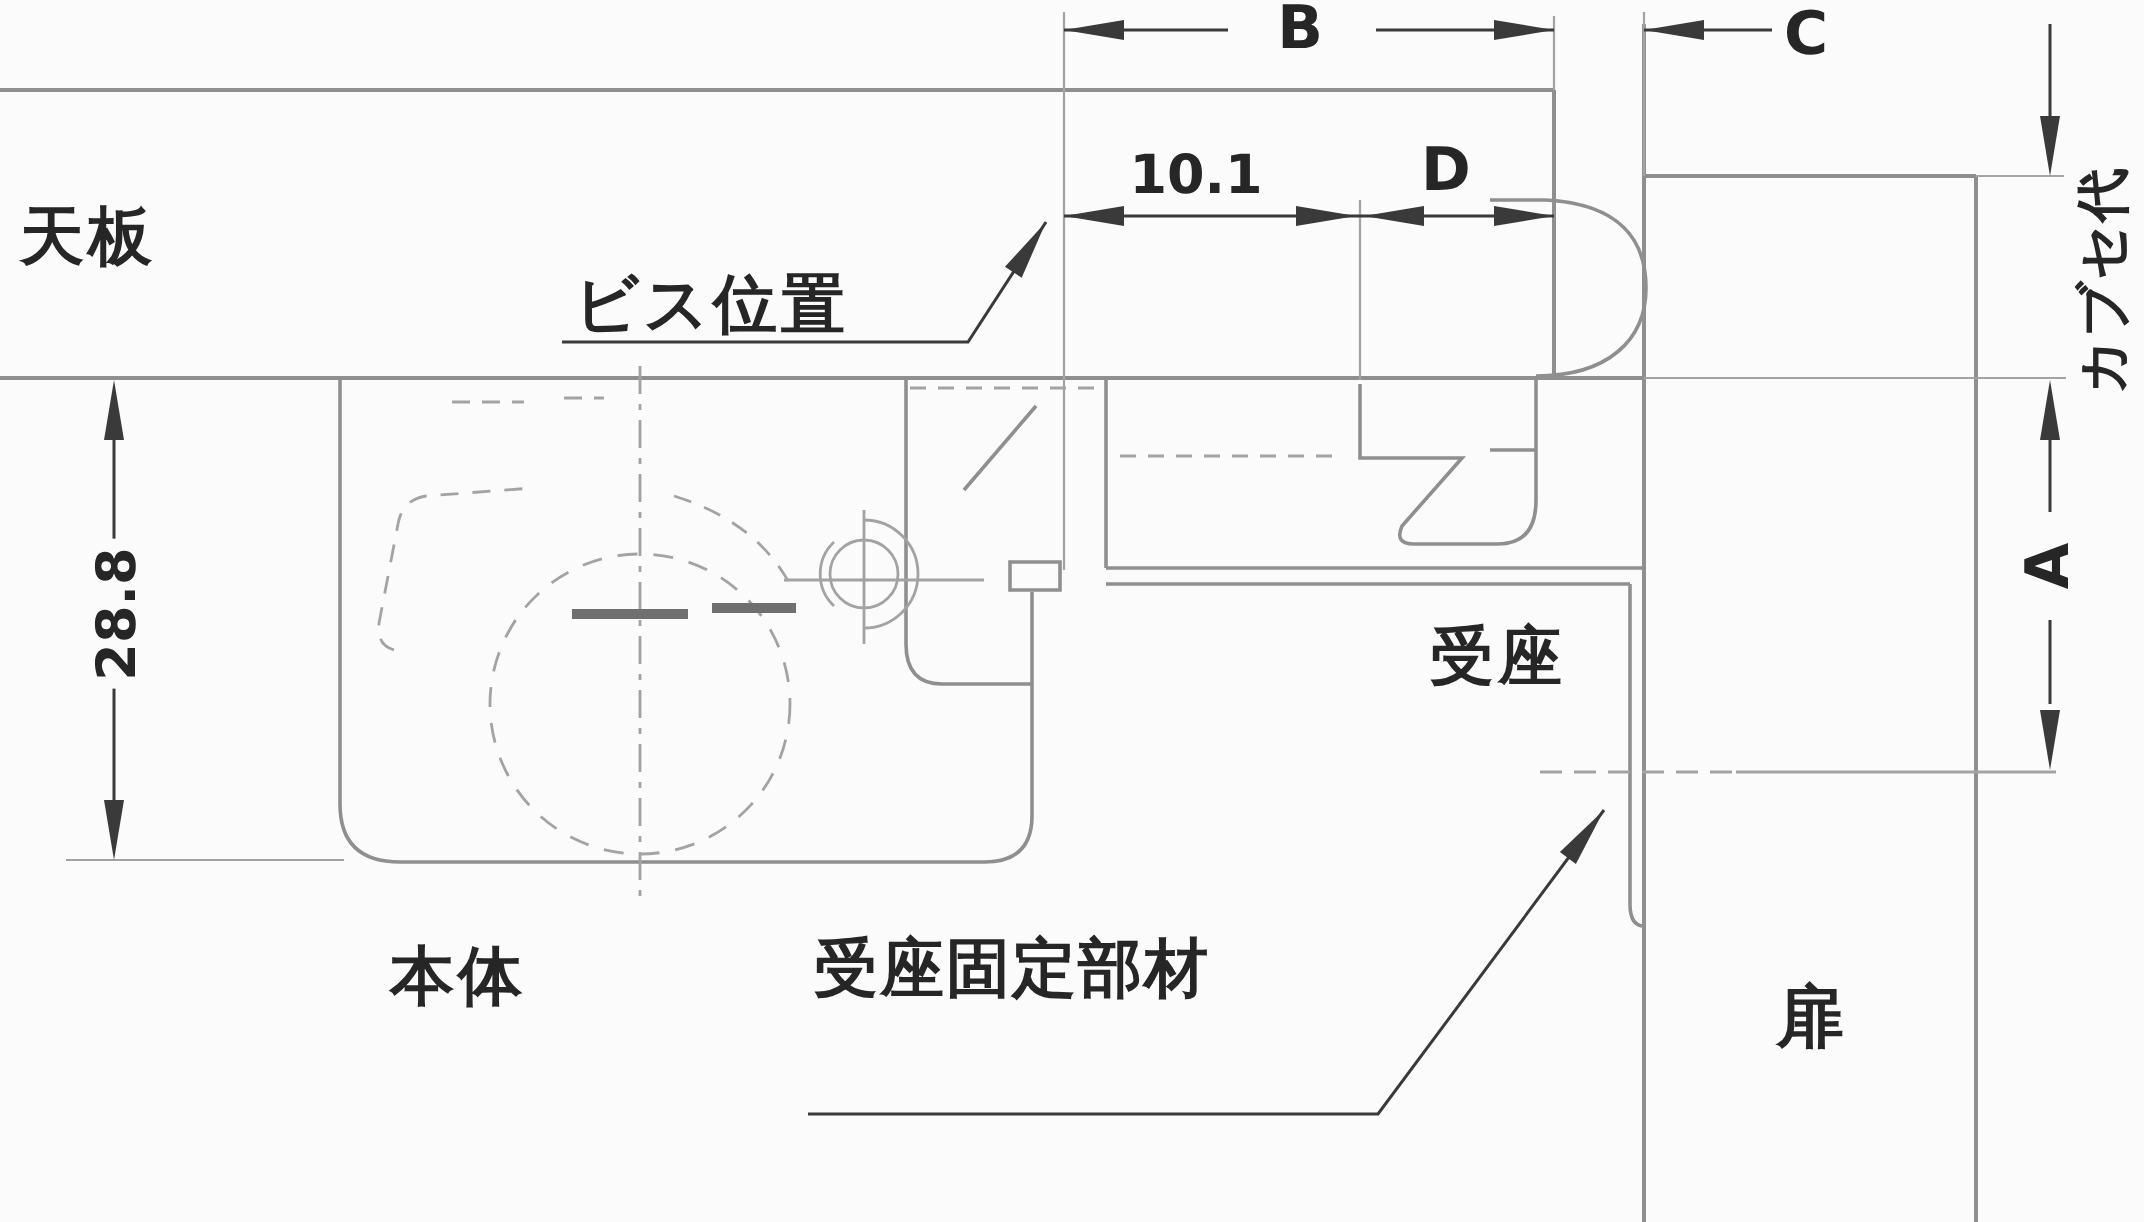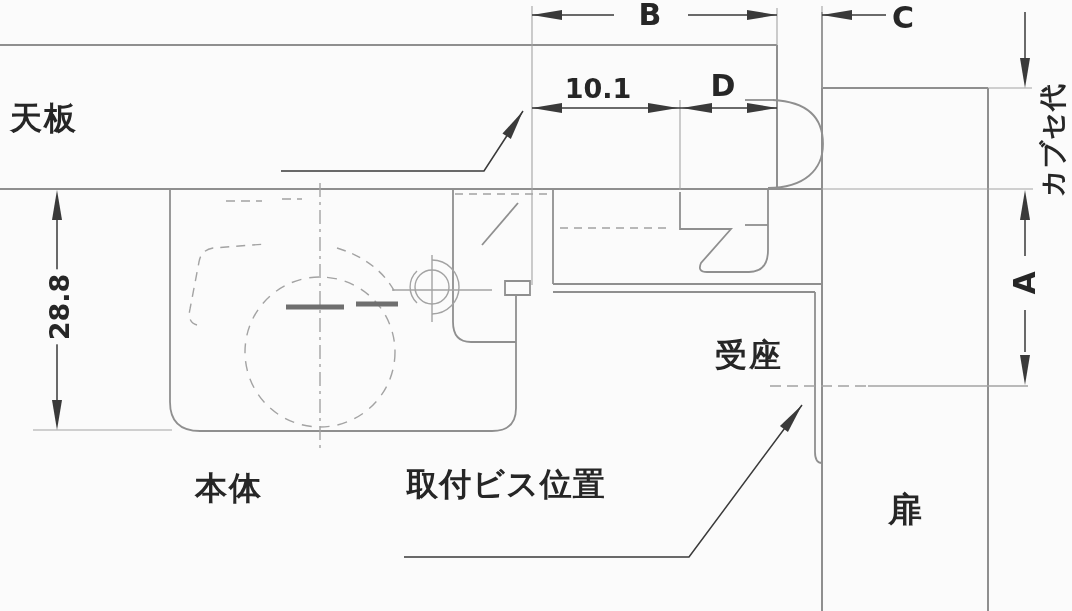--- a/index.html
+++ b/index.html
@@ -126,35 +126,36 @@
       <polygon points="-30,-5 -30,5 0,0" transform="translate(1025,385) rotate(90)"></polygon>
       <polygon points="-30,-5 -30,5 0,0" transform="translate(57,190) rotate(-90)"></polygon>
       <polygon points="-30,-5 -30,5 0,0" transform="translate(57,430) rotate(90)"></polygon>
       <polygon points="-30,-5 -30,5 0,0" transform="translate(523,111) rotate(-57)"></polygon>
       <polygon points="-30,-5 -30,5 0,0" transform="translate(802,405) rotate(-53)"></polygon>
     </g>
   </svg>
 
   <div class="lbl" style="left:10px;top:102px">天板</div>
 
+  <div class="lbl" style="left:287px;top:136px">ビス位置</div>
 
   <div class="lbl center dimletter onLine" style="left:650px;top:15px">B</div>
 
   <div class="lbl center dimnum" style="left:598px;top:88px">10.1</div>
 
   <div class="lbl center dimletter" style="left:723px;top:86px">D</div>
 
   <div class="lbl center dimletter" style="left:903px;top:18px">C</div>
 
   <div class="lbl rot dimnum" style="left:1052px;top:140px;letter-spacing:1px">カブセ代</div>
 
   <div class="lbl rot dimletter onLine" style="left:1025px;top:283px">A</div>
 
   <div class="lbl rot dimnum onLine" style="left:59px;top:307px">28.8</div>
 
-  <div class="lbl center" style="left:749px;top:355px">受座</div>
+  <div class="lbl center" style="left:749px;top:328px">受座</div>
 
   <div class="lbl center" style="left:229px;top:488px">本体</div>
 
-  <div class="lbl center" style="left:506px;top:484px;letter-spacing:1px">取付ビス位置</div>
+  <div class="lbl center" style="left:506px;top:484px;letter-spacing:1px">受座固定部材</div>
 
   <div class="lbl center door" style="left:906px;top:509px">扉</div>
 </div>
 
 </body></html>

